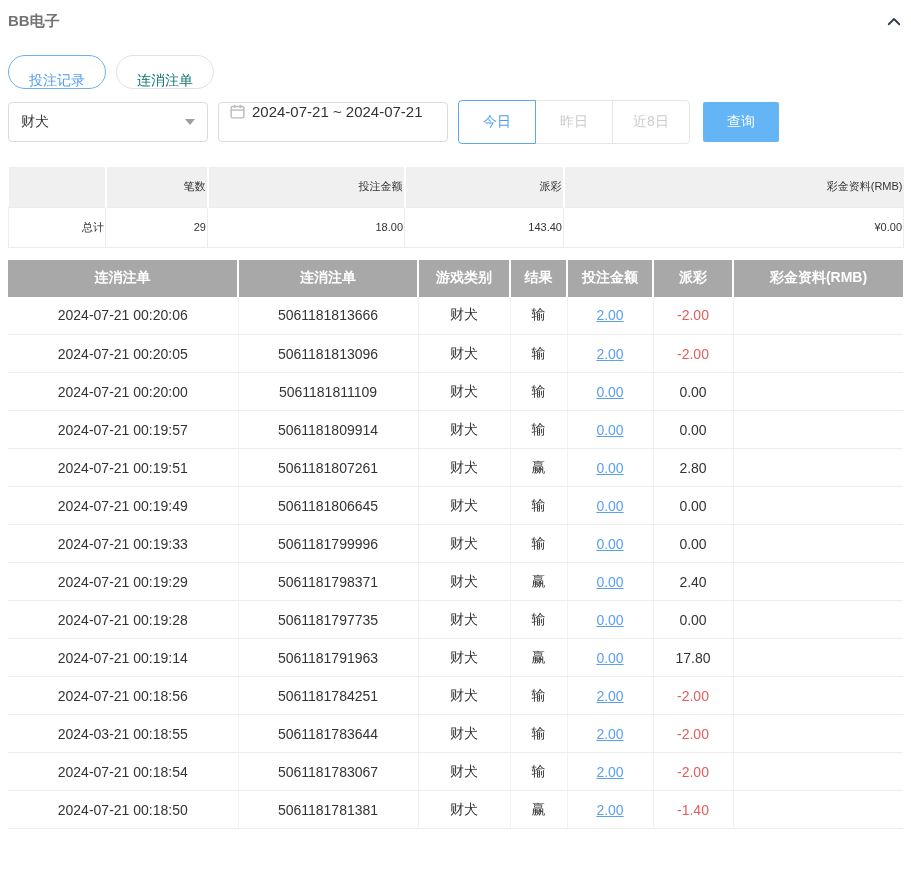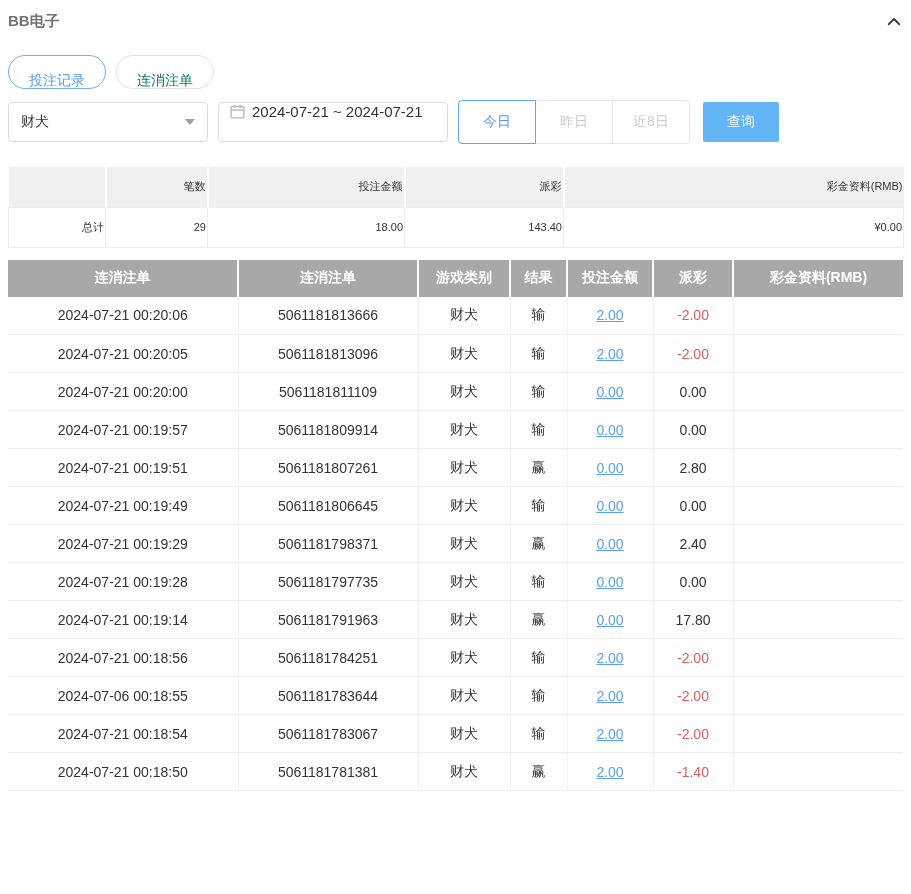--- a/index.html
+++ b/index.html
@@ -211,20 +211,29 @@
         <tr>
           <td>2024-07-21 00:19:49</td>
           <td>5061181806645</td>
           <td>财犬</td>
           <td>输</td>
           <td><a class="bet-link">0.00</a></td>
           <td>0.00</td>
           <td></td>
         </tr>
         <tr>
+          <td>2024-07-21 00:19:33</td>
+          <td>5061181799996</td>
+          <td>财犬</td>
+          <td>输</td>
+          <td><a class="bet-link">0.00</a></td>
+          <td>0.00</td>
+          <td></td>
+        </tr>
+        <tr>
           <td>2024-07-21 00:19:29</td>
           <td>5061181798371</td>
           <td>财犬</td>
           <td>赢</td>
           <td><a class="bet-link">0.00</a></td>
           <td>2.40</td>
           <td></td>
         </tr>
         <tr>
           <td>2024-07-21 00:19:28</td>
@@ -247,21 +256,21 @@
         <tr>
           <td>2024-07-21 00:18:56</td>
           <td>5061181784251</td>
           <td>财犬</td>
           <td>输</td>
           <td><a class="bet-link">2.00</a></td>
           <td class="negative">-2.00</td>
           <td></td>
         </tr>
         <tr>
-          <td>2024-07-06 00:18:55</td>
+          <td>2024-03-21 00:18:55</td>
           <td>5061181783644</td>
           <td>财犬</td>
           <td>输</td>
           <td><a class="bet-link">2.00</a></td>
           <td class="negative">-2.00</td>
           <td></td>
         </tr>
         <tr>
           <td>2024-07-21 00:18:54</td>
           <td>5061181783067</td>

